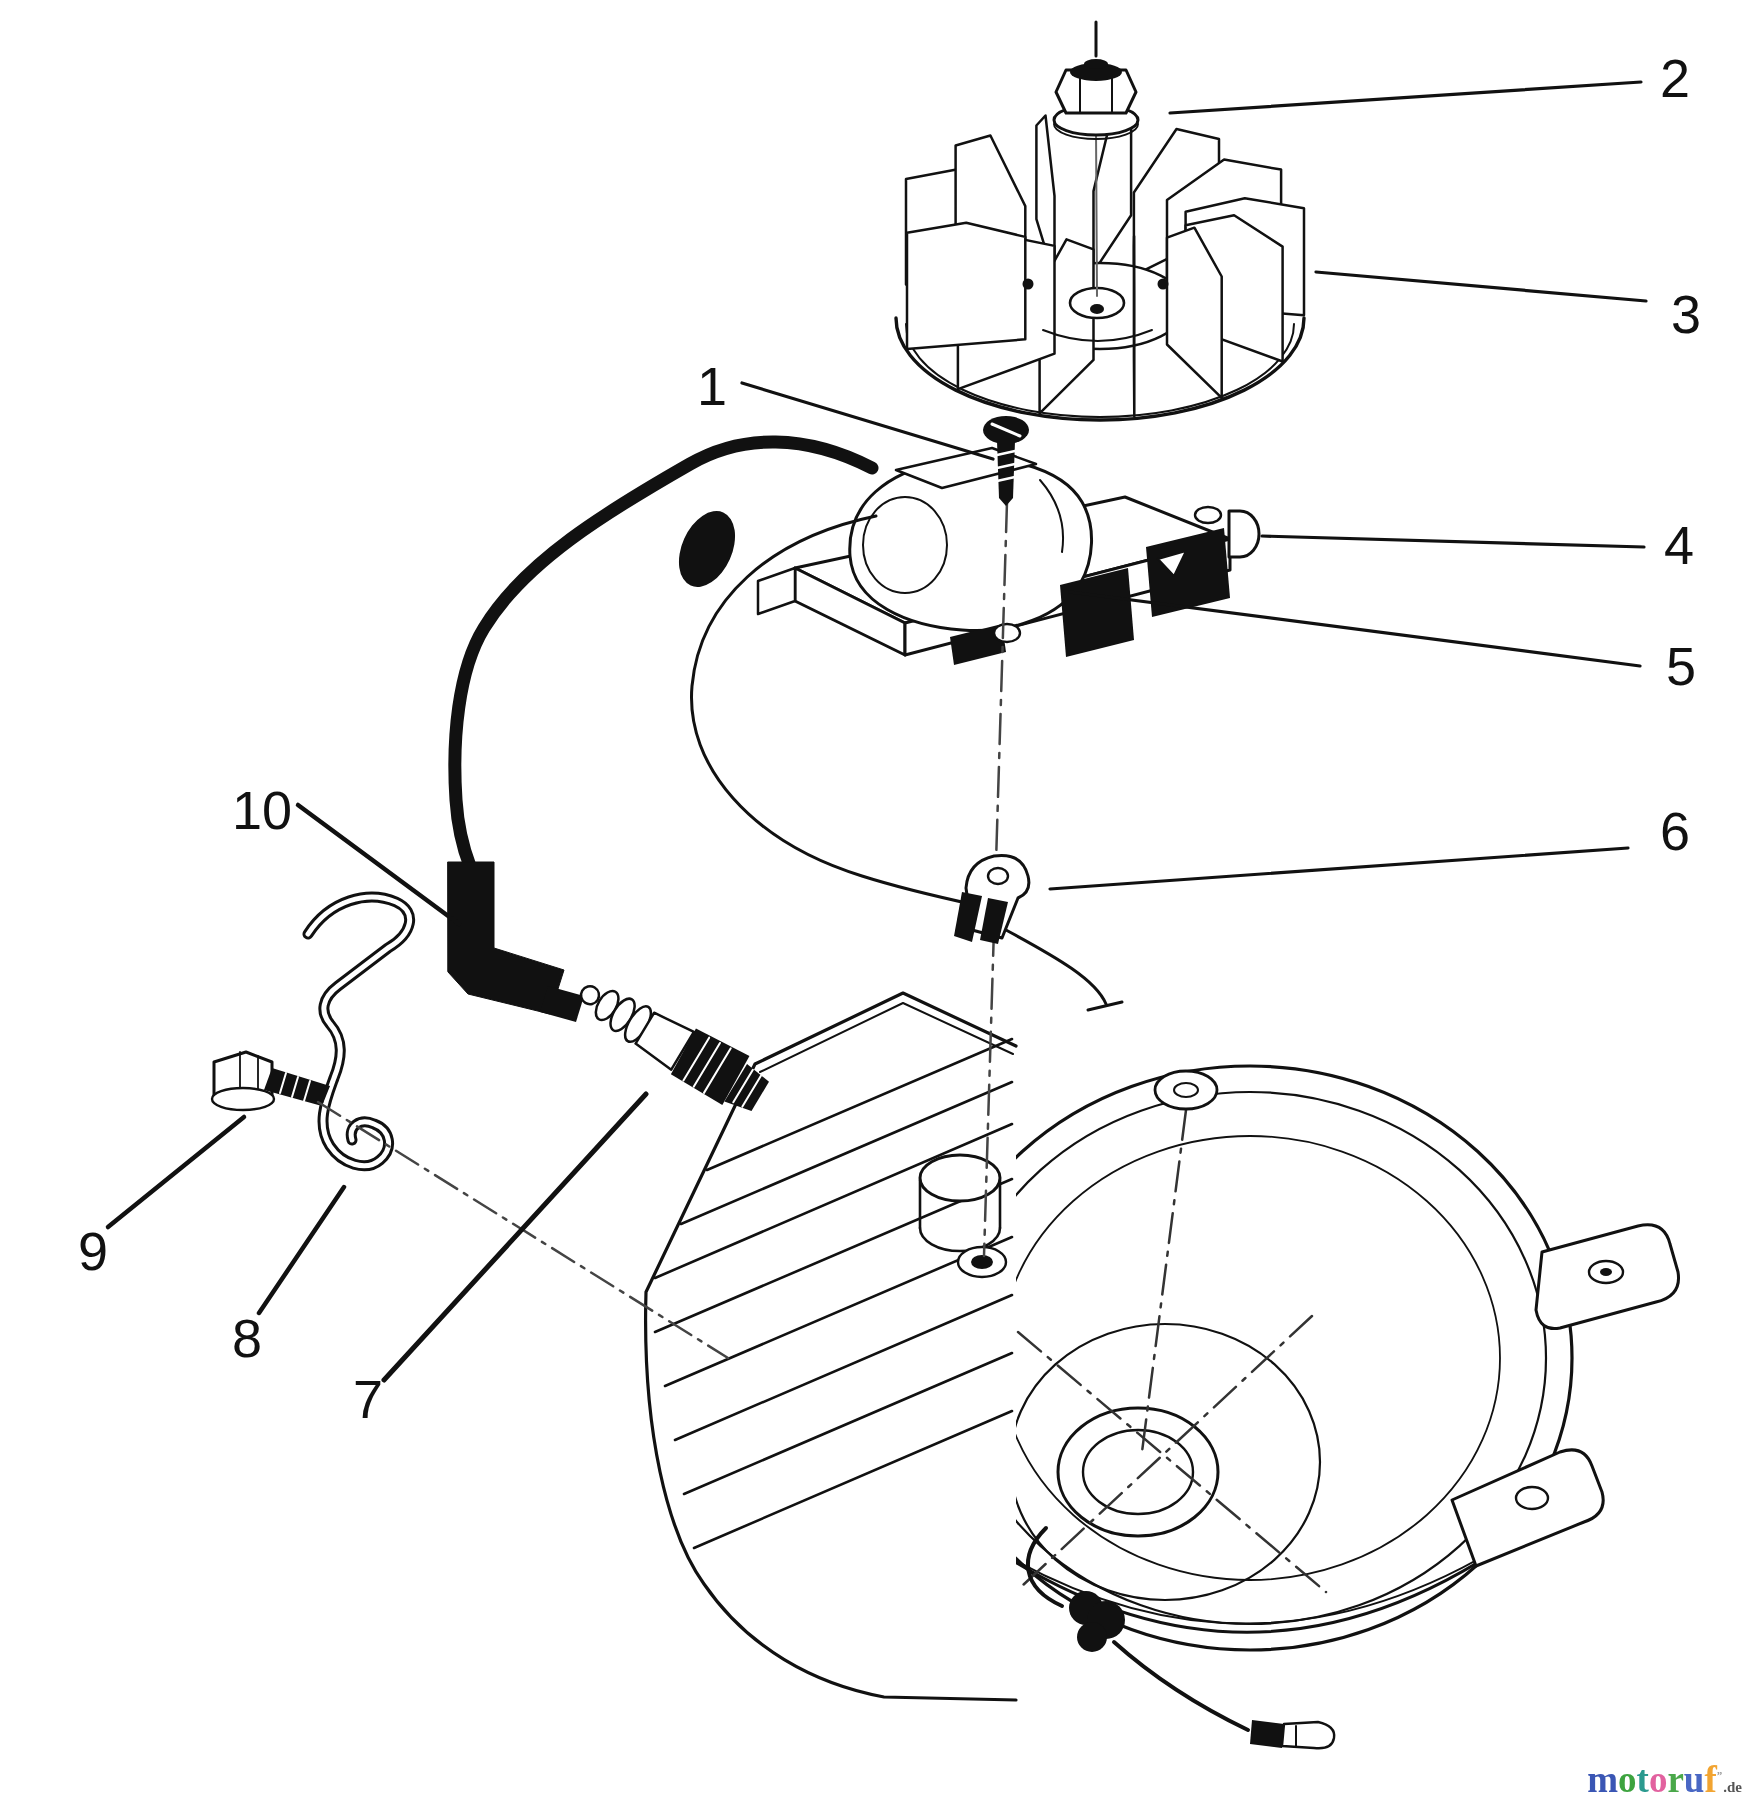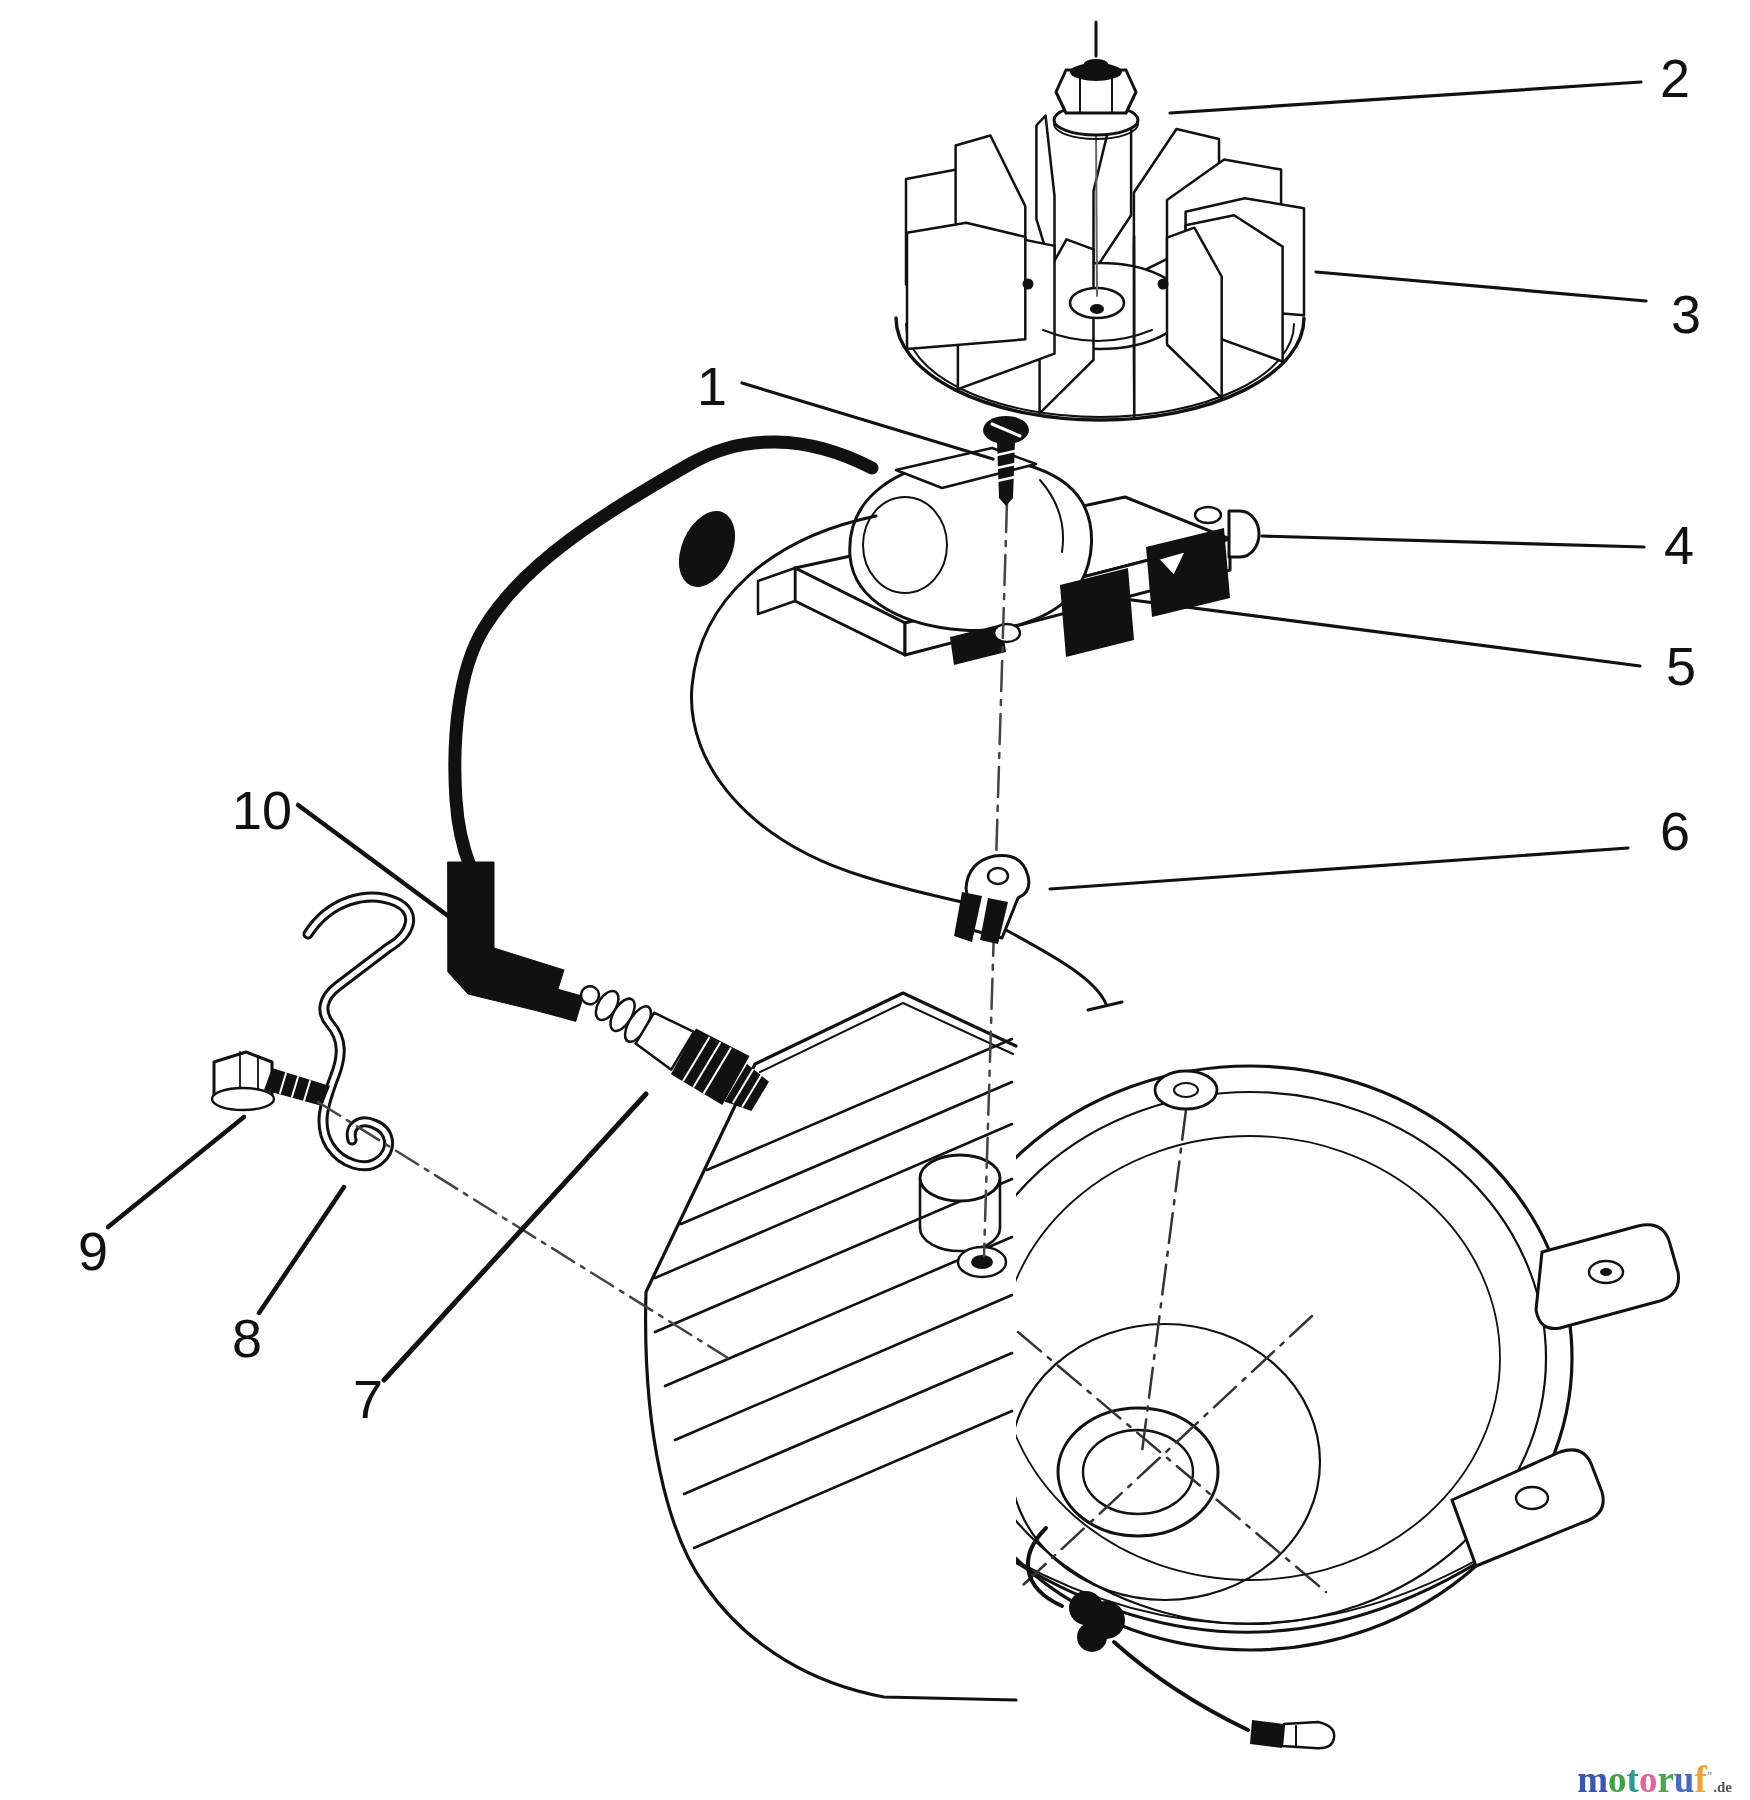--- a/index.html
+++ b/index.html
@@ -1,20 +1,20 @@
 <!DOCTYPE html>
 <html><head>
 <meta charset="utf-8">
 <style>
   html,body{margin:0;padding:0;background:#fff;}
   .stage{position:relative;width:1750px;height:1800px;background:#fff;overflow:hidden;
          font-family:"Liberation Sans",sans-serif;}
   svg{position:absolute;left:0;top:0;}
   .callout-num{font-family:"Liberation Sans",sans-serif;font-size:54px;fill:#111;}
-  .watermark{position:absolute;right:18px;bottom:2px;
+  .watermark{position:absolute;right:8px;bottom:2px;
              font-family:"Liberation Serif",serif;font-weight:bold;font-size:37px;
              letter-spacing:0px;white-space:nowrap;line-height:1;}
   .watermark .suffix{font-size:15px;font-weight:bold;color:#555;margin-left:1px;}
   .watermark .tm{font-size:11px;color:#999;vertical-align:super;}
 </style>
 </head>
 <body>
 
 <div class="stage">
 <svg width="1750" height="1800" viewBox="0 0 1750 1800" xmlns="http://www.w3.org/2000/svg" stroke-linejoin="round" stroke-linecap="round">

